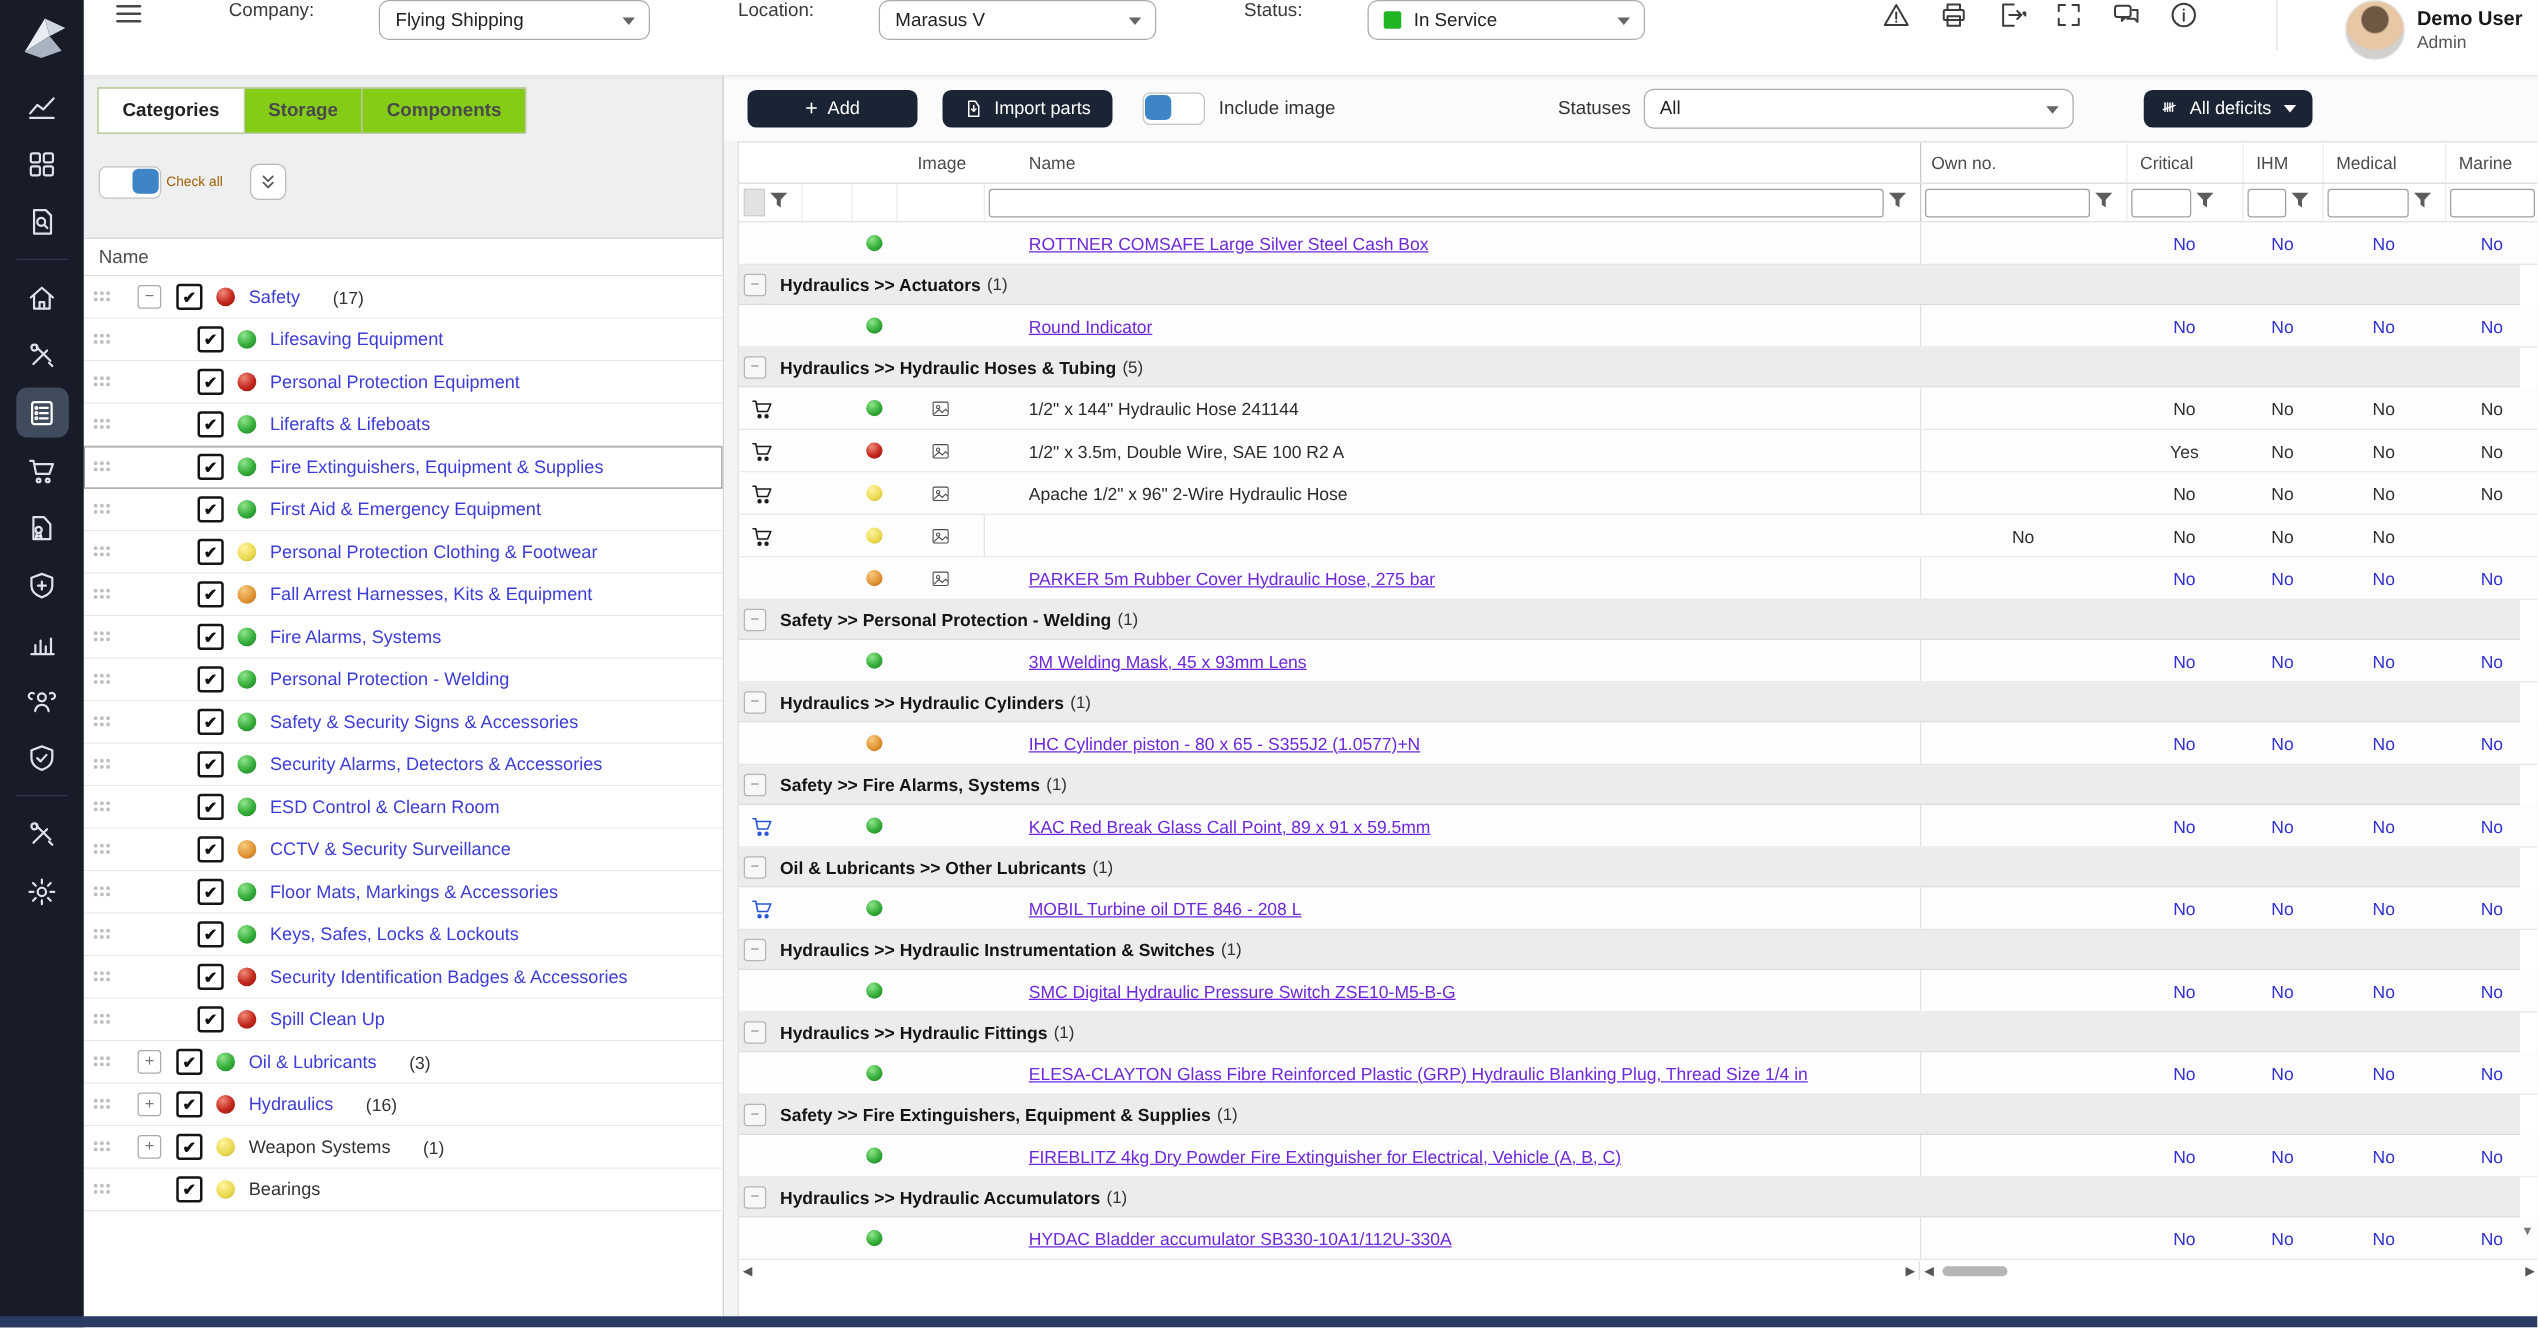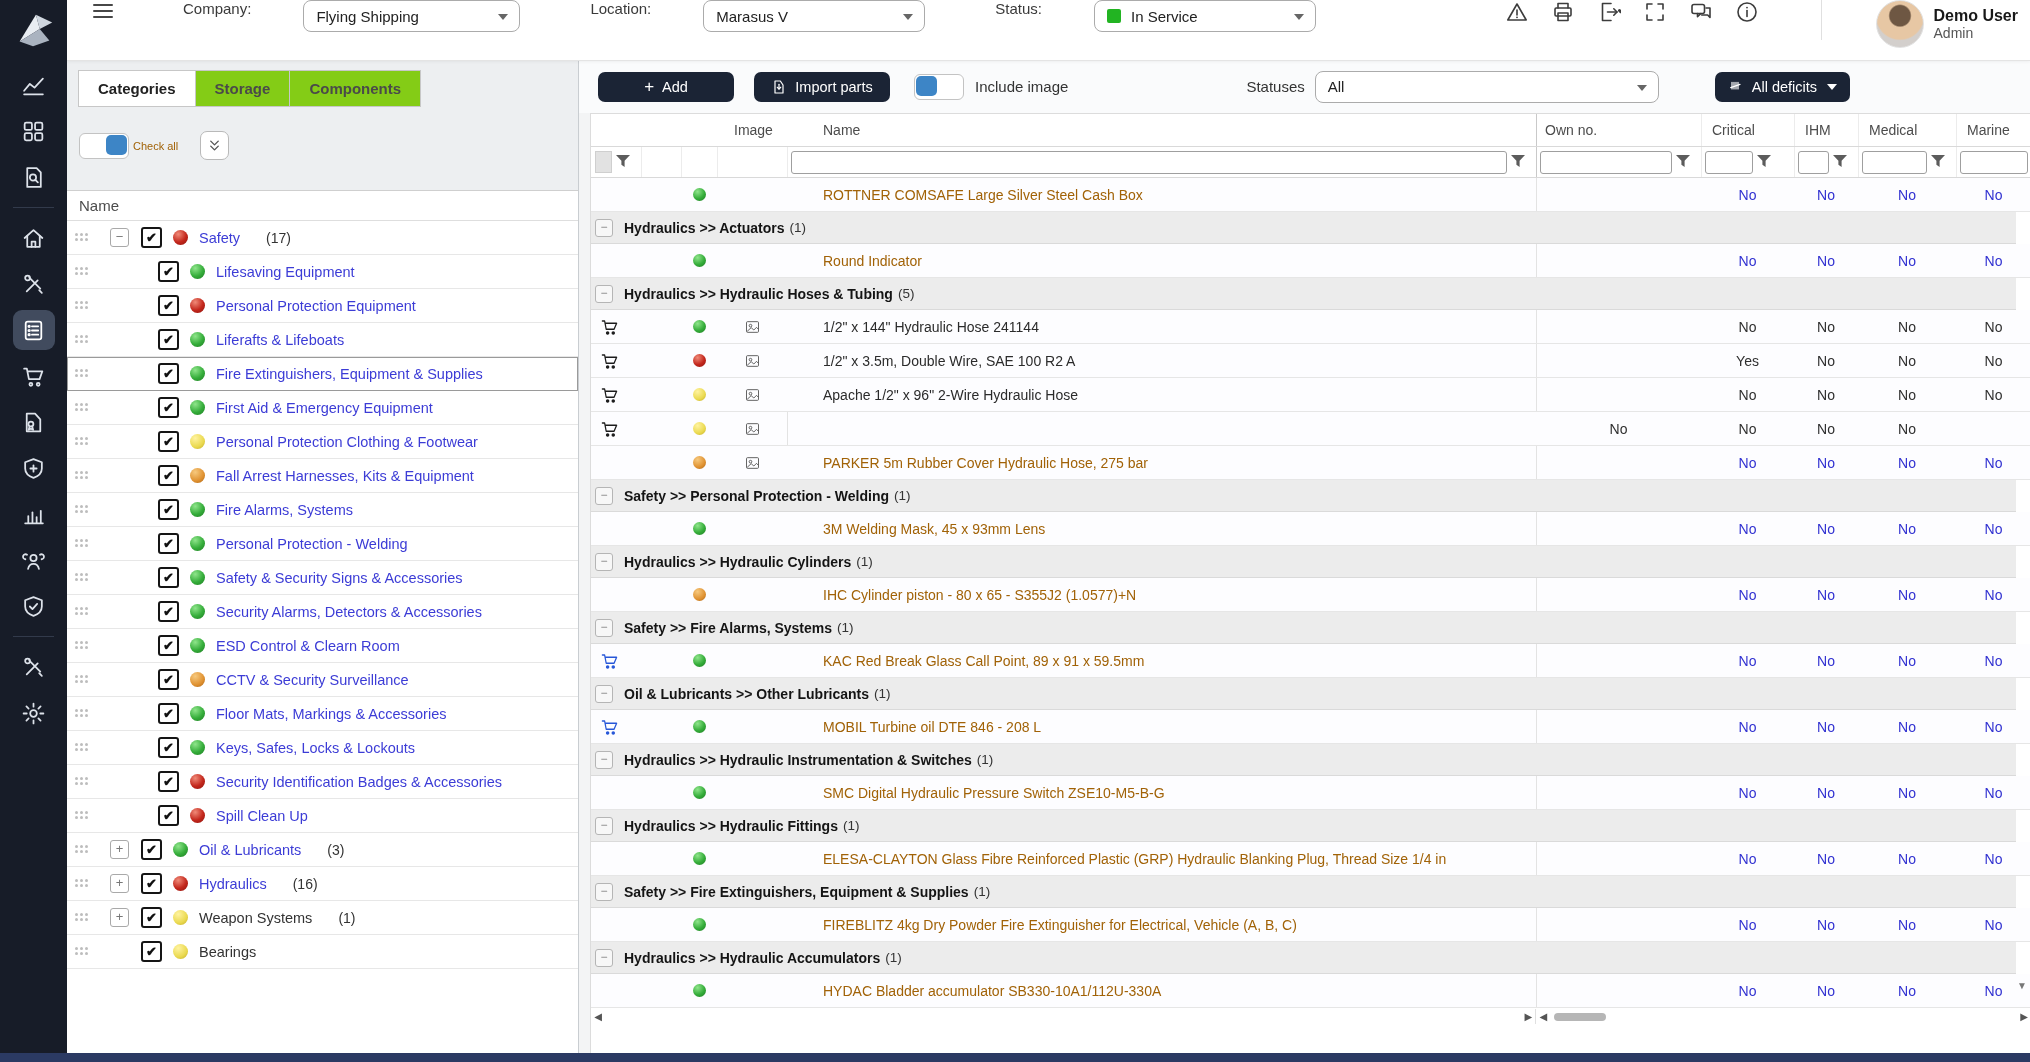--- a/index.html
+++ b/index.html
@@ -130,21 +130,21 @@
   .gbody{}
   .irow{height:33px;border-bottom:1px solid #e6e6e6;background:#fdfdff;}
   .cart-ic{margin-left:9px;width:19px;height:18px;cursor:pointer;}
   .cart-ic svg{width:19px;height:18px;stroke-width:1.7;fill:none;stroke-linecap:round;stroke-linejoin:round;}
   .cart-black svg{stroke:#1c1c1c;} .cart-black svg circle{fill:#1c1c1c;}
   .cart-blue svg{stroke:#2757d8;} .cart-blue svg circle{fill:#2757d8;}
   .gdot{width:13px;height:13px;margin:0 auto;}
   .img-ph{width:17px;height:16px;margin:0 auto;cursor:pointer;}
   .img-ph svg{width:17px;height:16px;stroke:#4d4d4d;fill:none;stroke-width:1.3;}
   .iname{padding-left:36px;font-size:14px;white-space:nowrap;overflow:hidden;cursor:pointer;}
-  .iname.link{color:#a16207;} .iname.plain{color:#2b2b2b;}
+  .iname.link{color:#6d28d9;text-decoration:underline;} .iname.plain{color:#2b2b2b;}
   .ival{justify-content:center;font-size:14px;}
   .ival.link{color:#3131d1;} .ival.plain{color:#2f2f2f;}
   .c-own{border-left:1px solid #e3e3e3;}
   .grprow{height:31px;display:flex;align-items:center;background:#ececec;border-bottom:1px solid #dadada;
           width:1425px;}
   .gexp{width:16px;height:16px;border:1px solid #b5b5b5;border-radius:3px;background:#f7f7f7;color:#888;
         font-size:12px;line-height:14px;text-align:center;margin-left:4px;cursor:pointer;flex:0 0 auto;}
   .gname{font-size:14px;font-weight:700;color:#141414;margin-left:11px;white-space:nowrap;}
   .gcount{font-size:13.5px;color:#333;margin-left:5px;}
 

